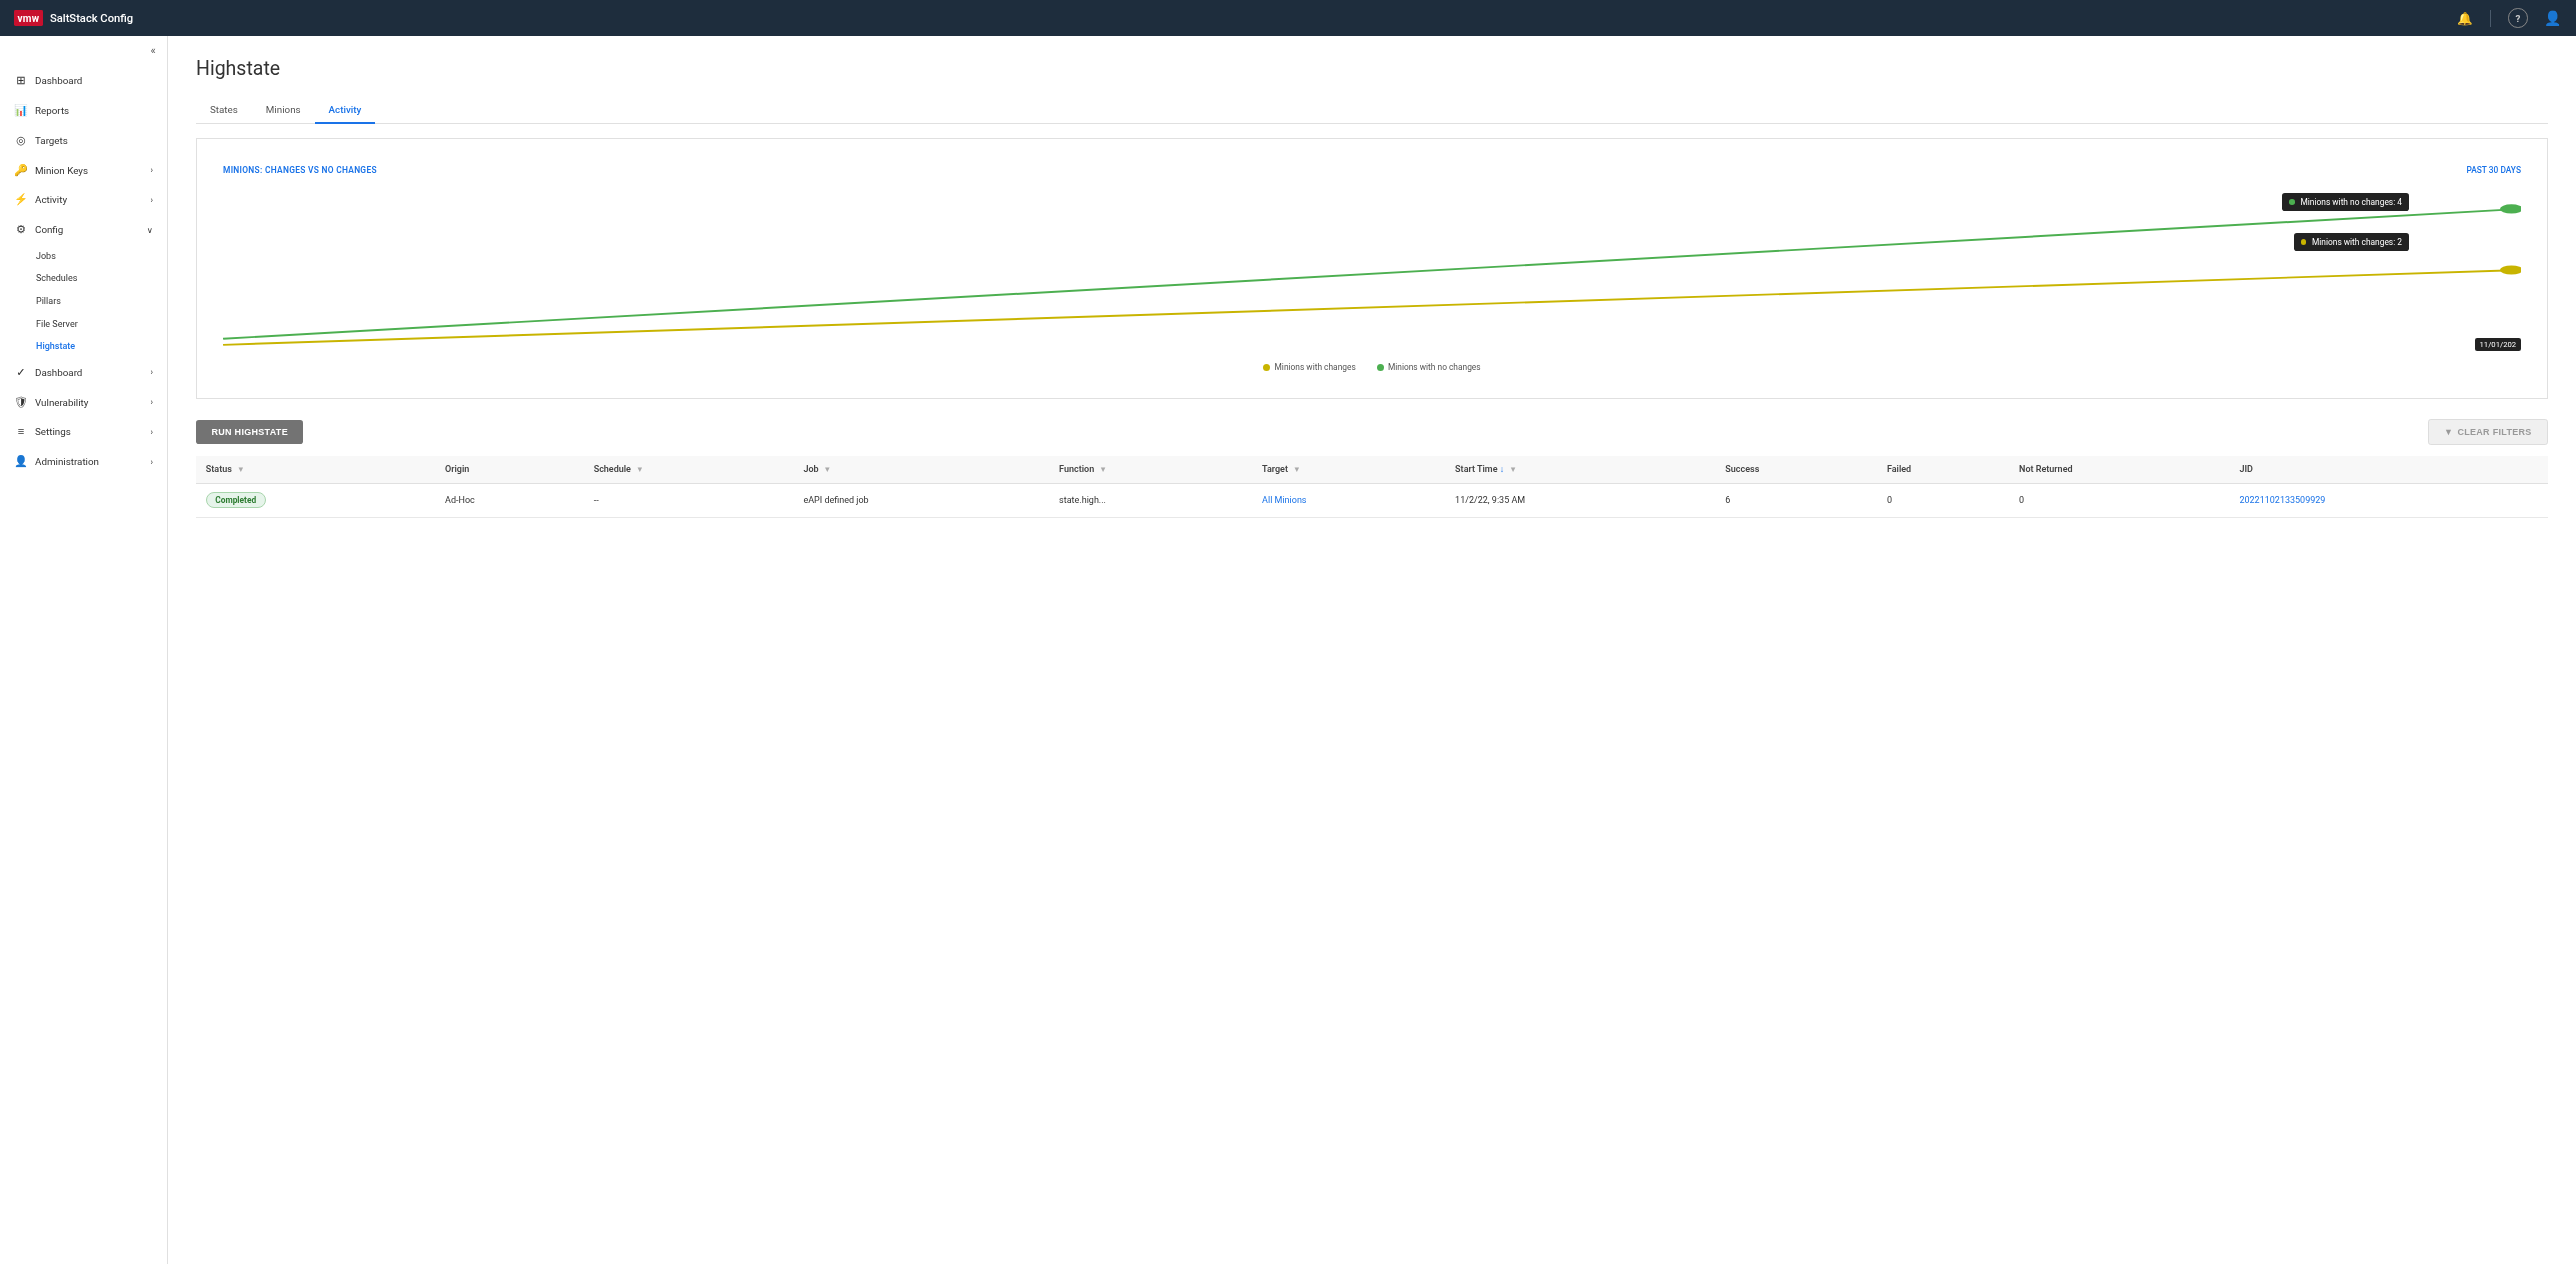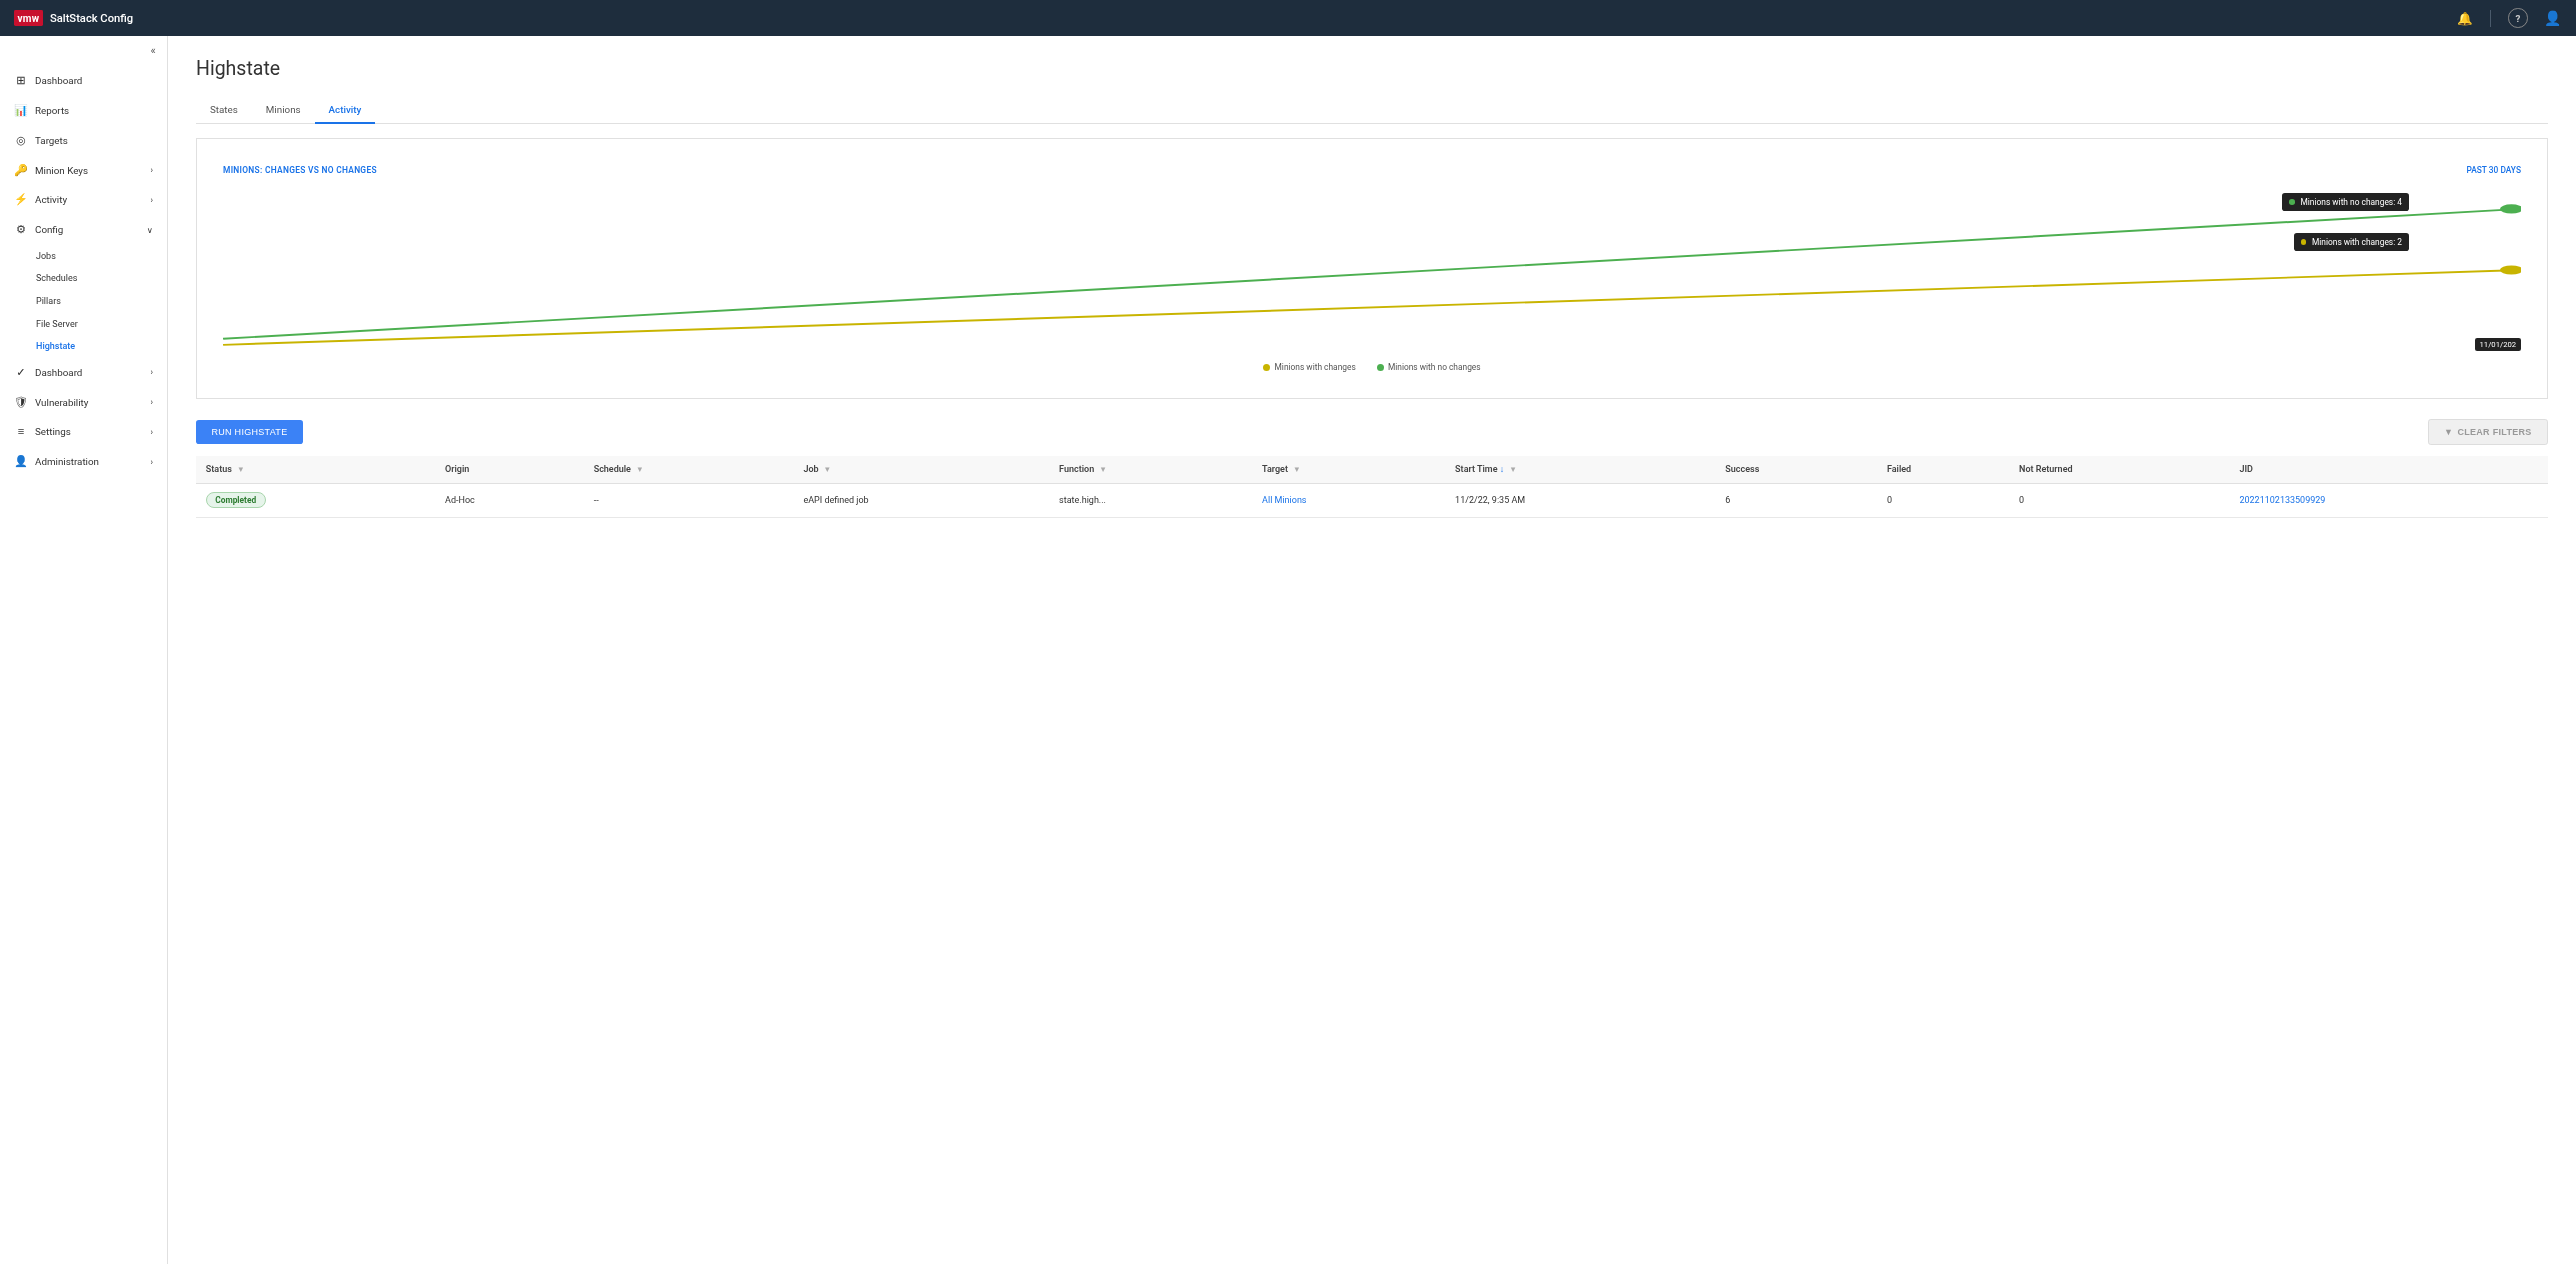--- a/index.html
+++ b/index.html
@@ -214,26 +214,26 @@
 
     
     .action-bar {
       display: flex;
       justify-content: space-between;
       align-items: center;
       margin-top: 19.5px;
       margin-bottom: 11.2px;
     }
     .btn-run-highstate {
-      background: #3b82f6;
+      background: #737373;
       color: #fff;
       border: none;
       padding: 7px 15.4px;
       font-size: 9px;
-      font-weight: 400;
+      font-weight: 700;
       border-radius: 2.8px;
       cursor: pointer;
       text-transform: uppercase;
       letter-spacing: 0.3px;
     }
     .btn-clear-filters {
       background: #f0f0f0;
       color: #999;
       border: 0.7px solid #ddd;
       padding: 7px 15.4px;

